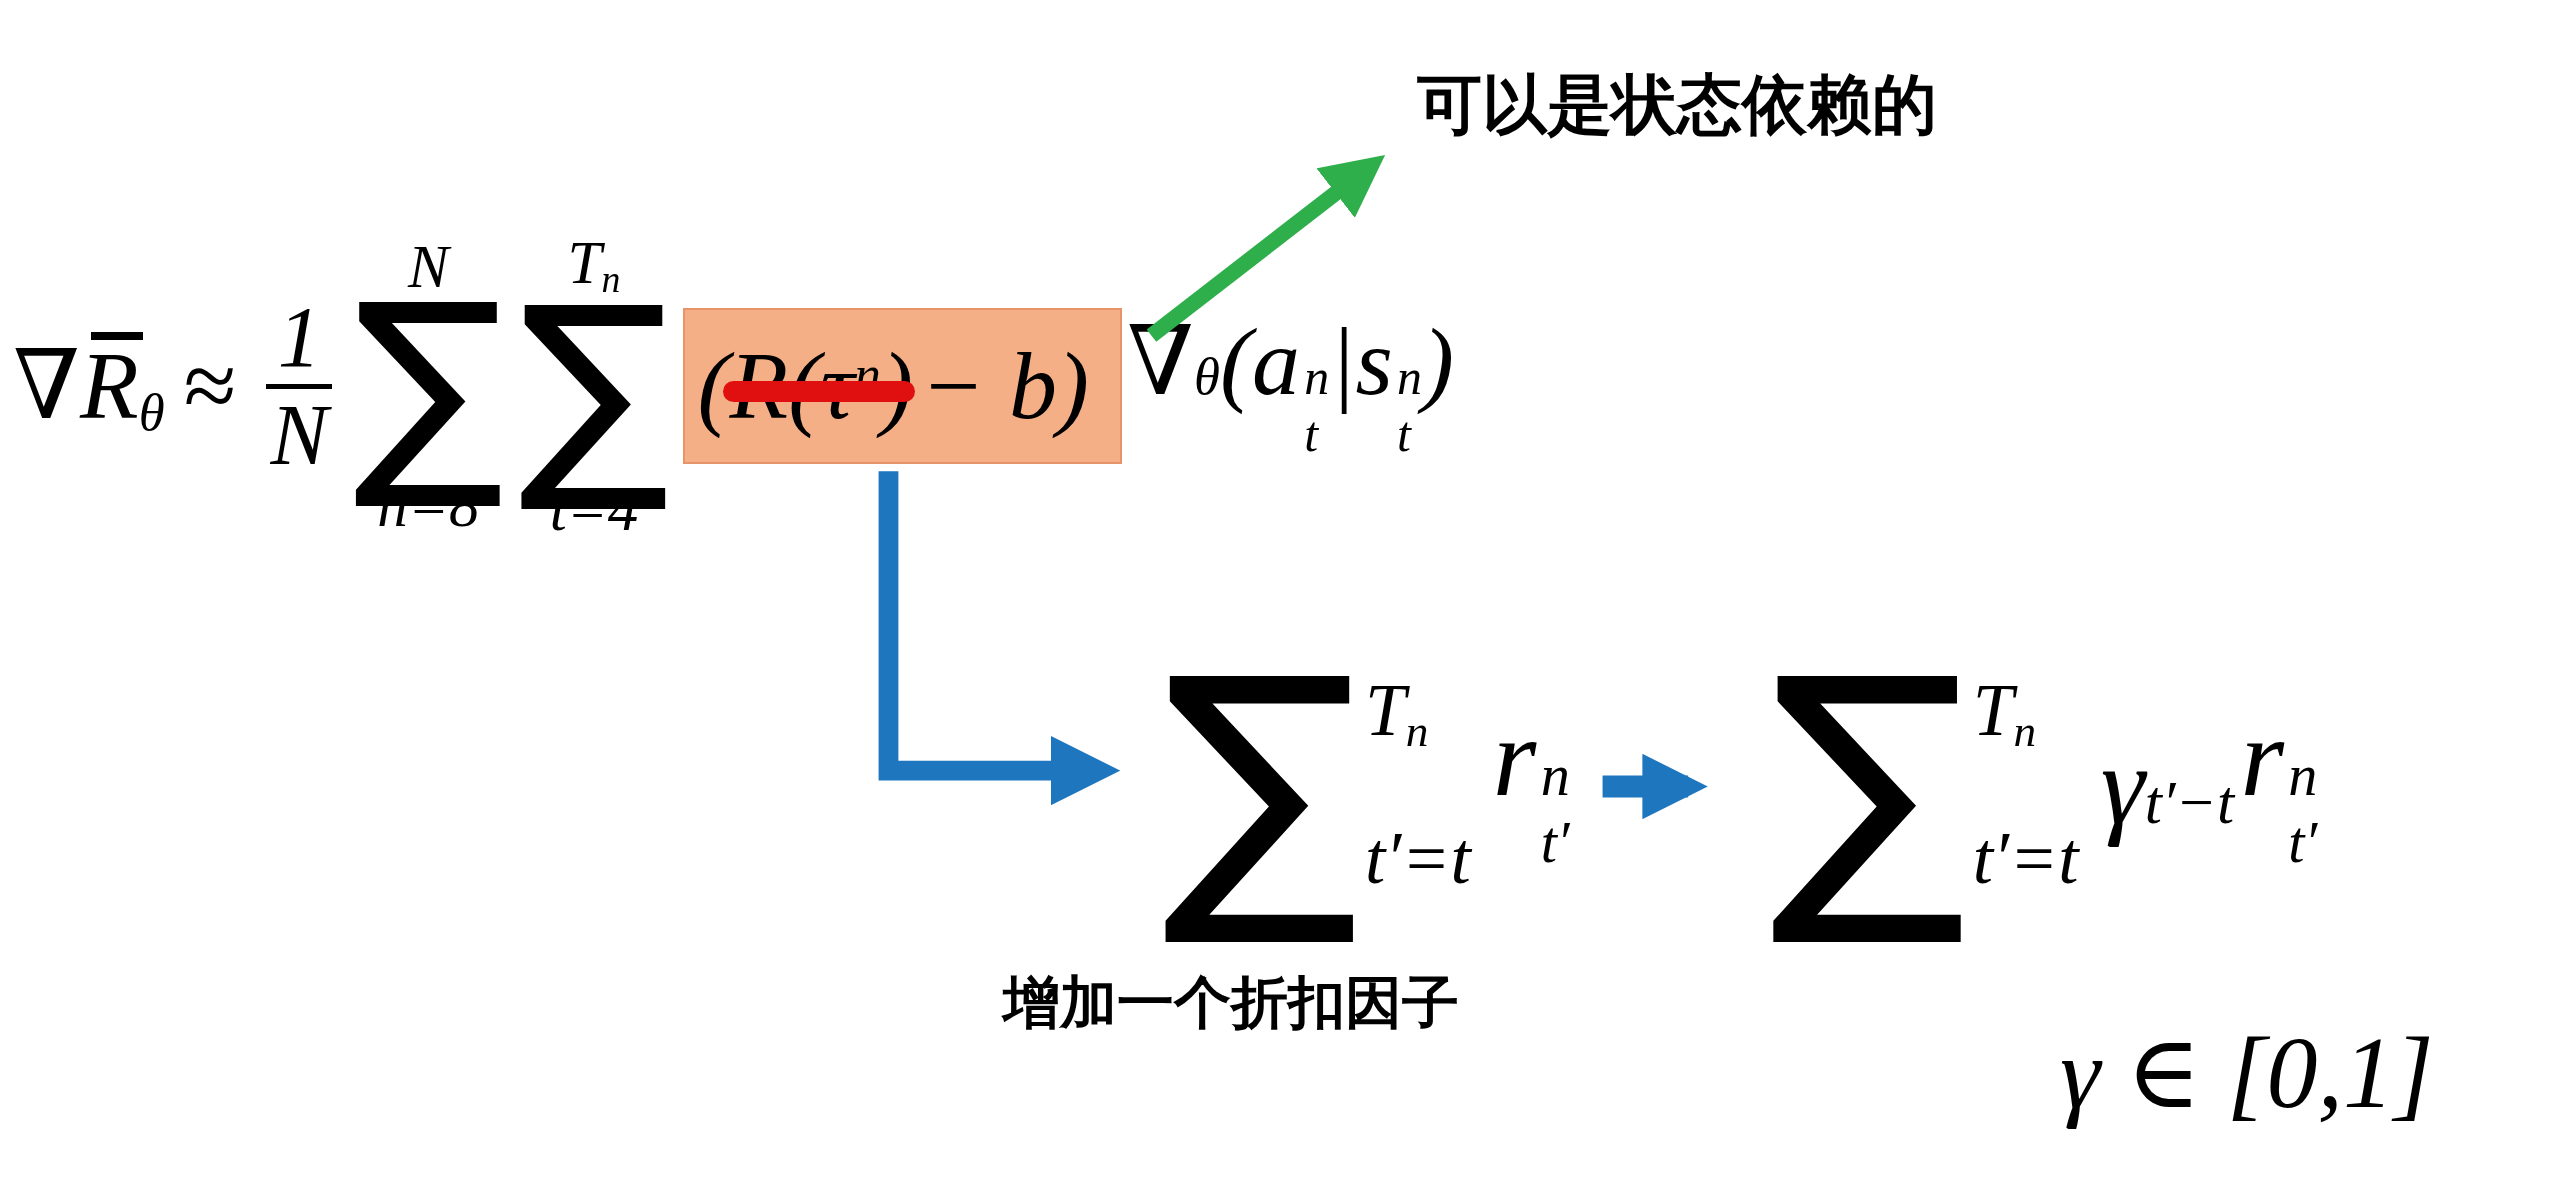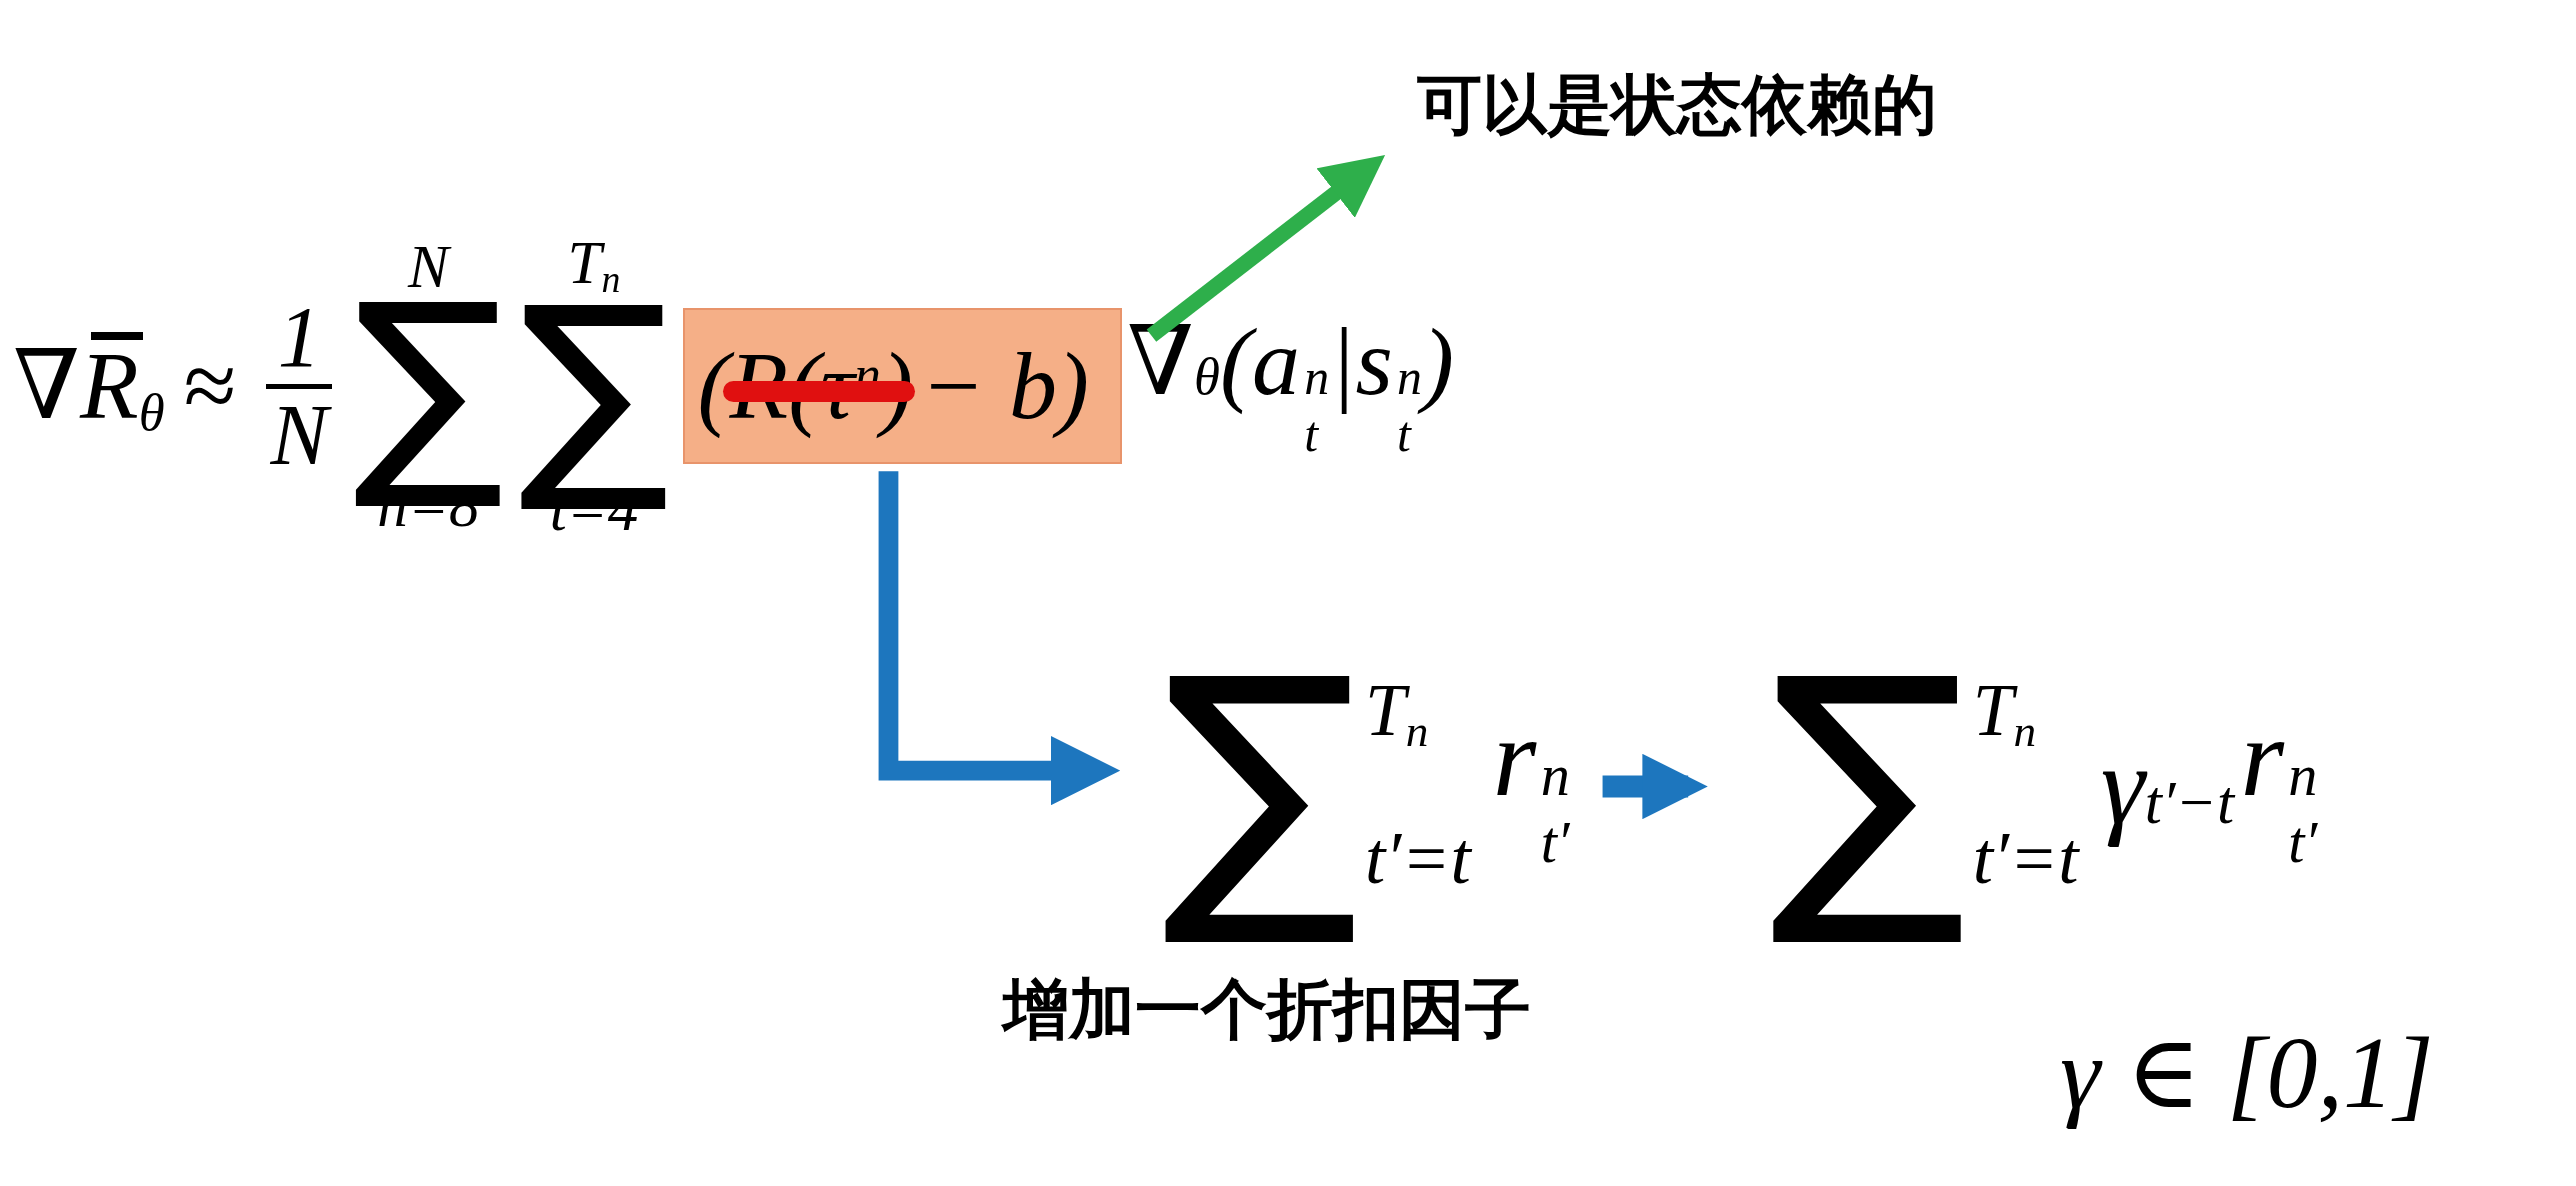--- a/index.html
+++ b/index.html
@@ -53,21 +53,21 @@
   .green-head{fill:var(--green);}
   .blue-line{stroke:var(--blue);stroke-width:38;fill:none;}
   .blue-line2{stroke:var(--blue);stroke-width:42;fill:none;}
   .blue-head{fill:var(--blue);}
   
   .cjk{
     position:absolute;font-family:"DejaVu Sans",sans-serif;
     font-weight:700;color:var(--ink);white-space:nowrap;
   }
   .label1{left:1417px;top:61px;font-size:65px;}
-  .label2{left:1003px;top:965px;font-size:66px;}
+  .label2{left:1003px;top:965px;font-size:57px;}
   .gamma-range{position:absolute;left:2016px;top:1012px;font-size:102px;white-space:nowrap;margin-left:44px;}
   
   .row2{
     position:absolute;left:1162px;top:609px;height:354px;
     display:flex;align-items:center;font-size:112px;line-height:1.1;white-space:nowrap;gap:22px;
   }
   .sum-side{display:inline-flex;align-items:stretch;}
   .sigma2{font-family:"DejaVu Sans",sans-serif;font-style:normal;font-size:292px;line-height:0.8;}
   .side-lims{
     display:flex;flex-direction:column;justify-content:space-between;

